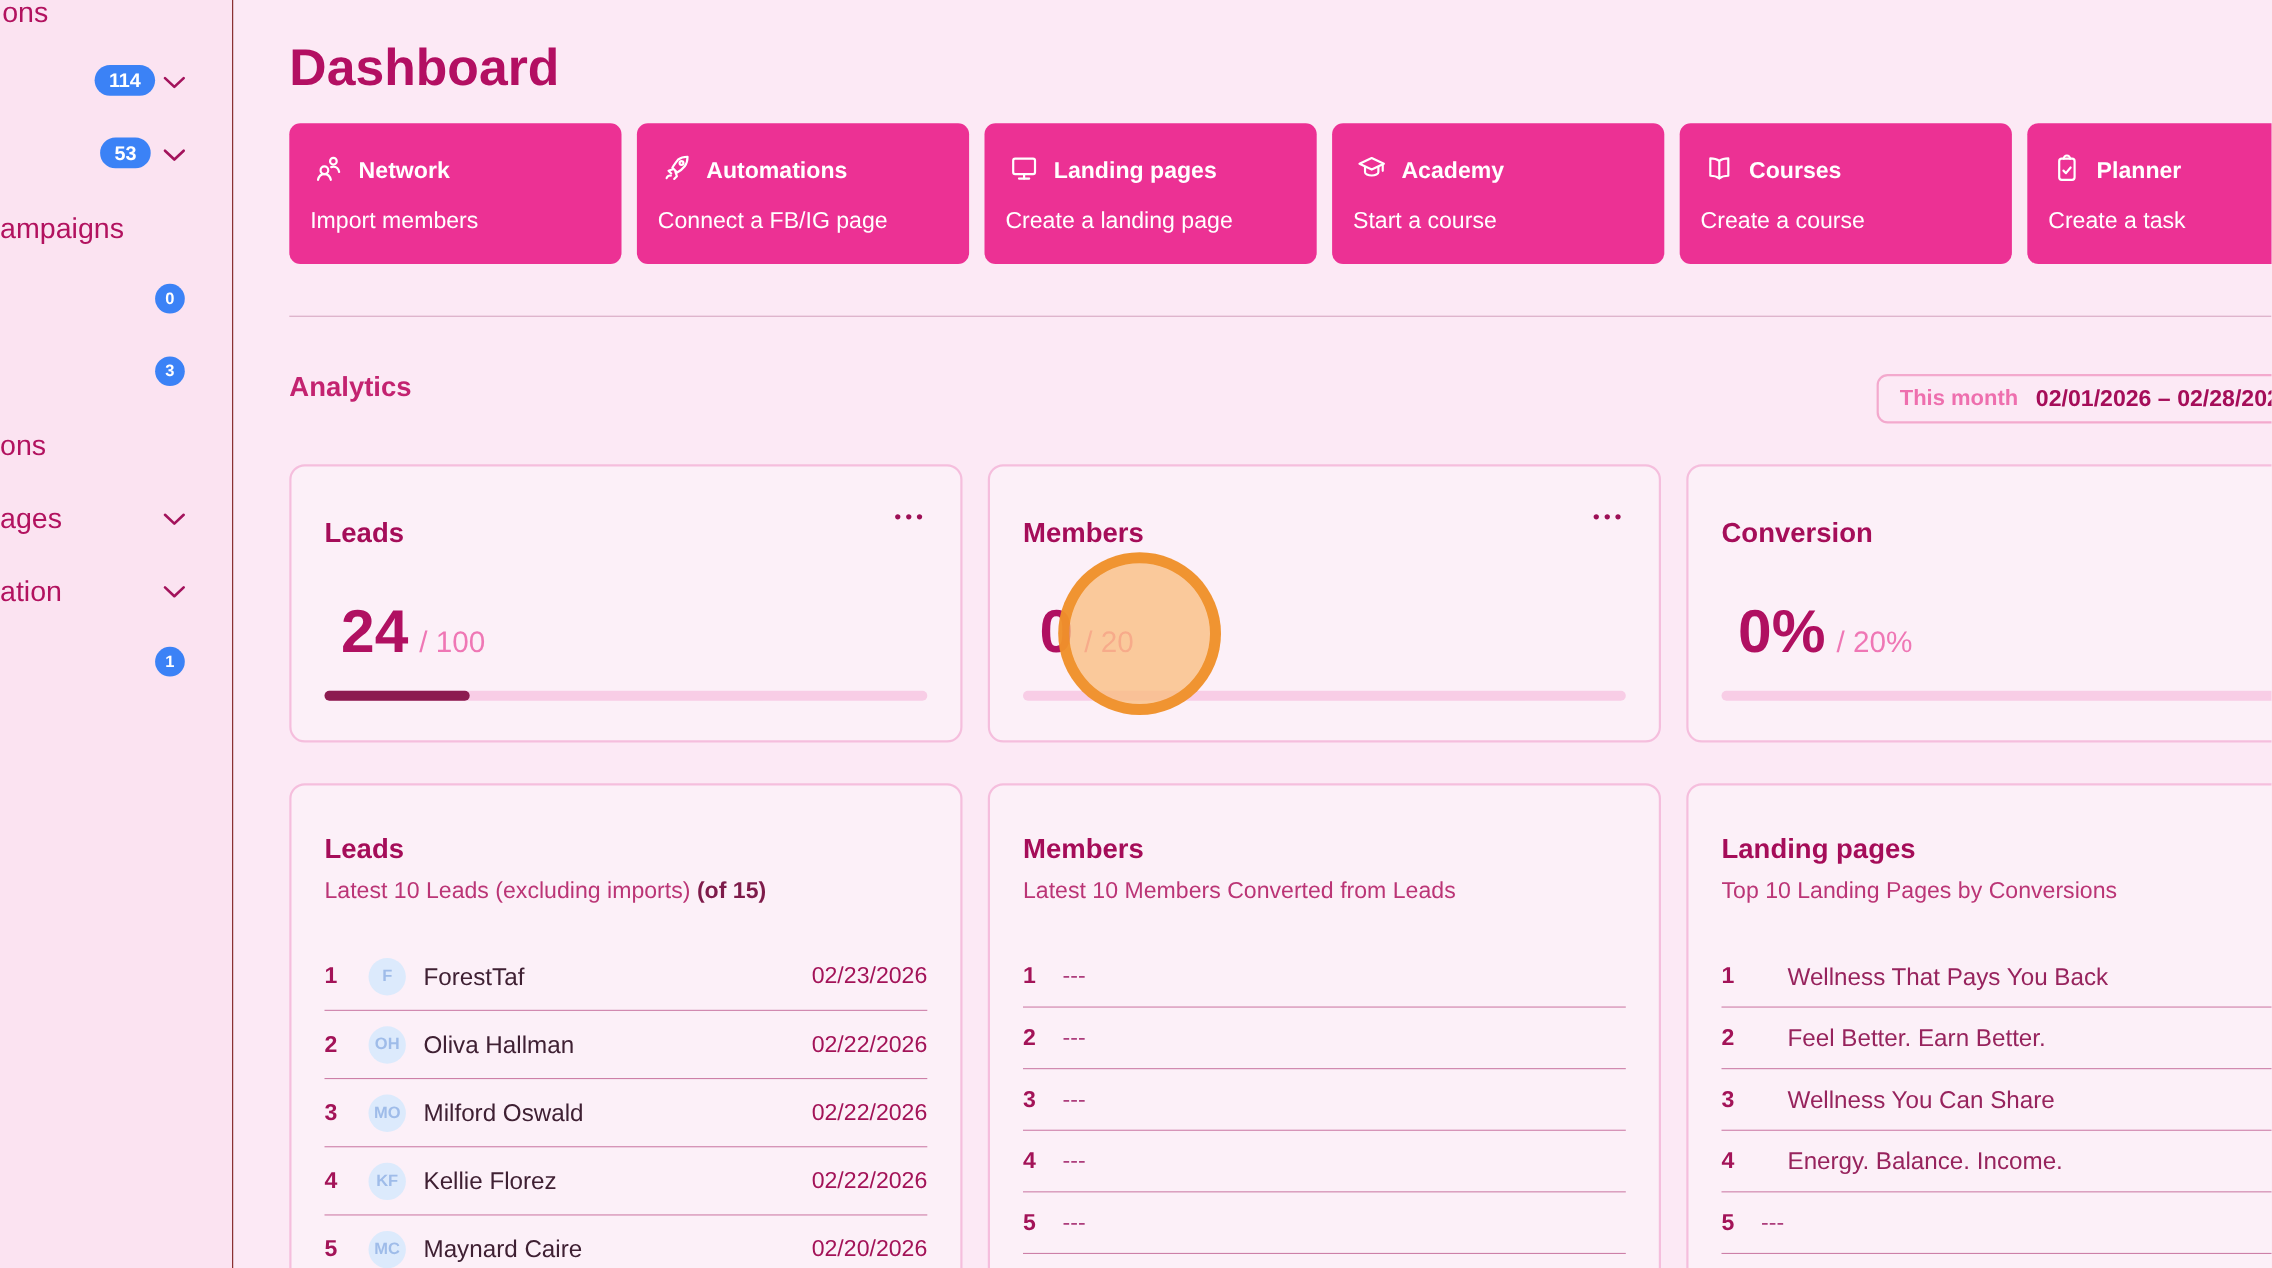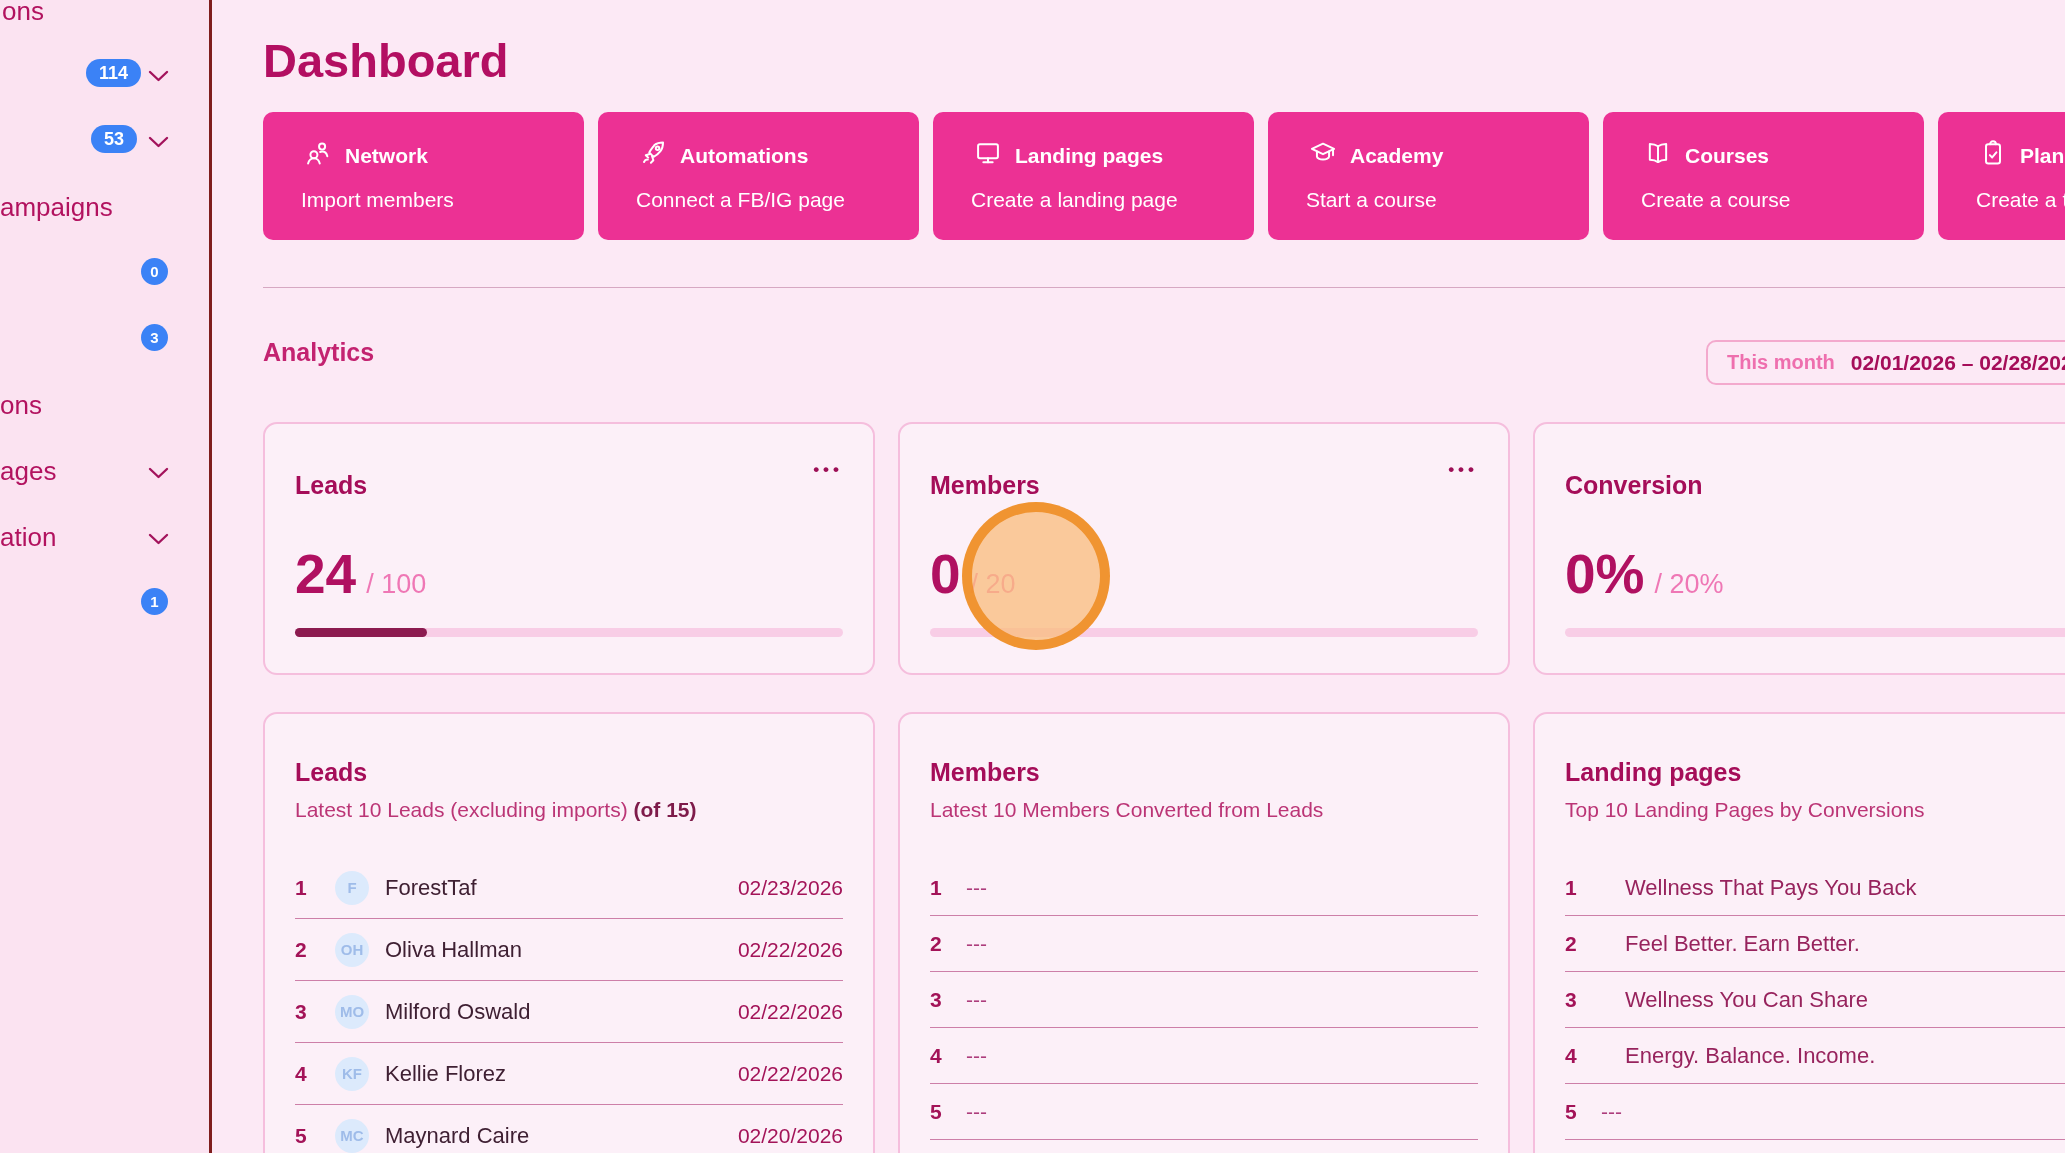--- a/index.html
+++ b/index.html
@@ -3,56 +3,56 @@
 <meta charset="utf-8">
 <style>
   html,body{margin:0;padding:0;}
   body{
     width:2065px;height:1153px;overflow:hidden;position:relative;
     background:#fce9f5;
     font-family:"Liberation Sans", sans-serif;
   }
   
   .sidebar{position:absolute;left:0;top:0;width:212px;height:1153px;
-    background:#fbe3f1;border-right:3px solid #7f1d1d;box-sizing:border-box;}
+    background:#fbe3f1;border-right:1px solid #7f1d1d;box-sizing:border-box;}
   .side-label{position:absolute;font-size:26px;color:#b2125f;white-space:nowrap;}
   .badge{position:absolute;background:#3b82f6;color:#fff;font-weight:700;
     font-size:18px;border-radius:999px;text-align:center;}
   .badge.pill{height:28px;line-height:28px;padding:0 13px;}
   .badge.dot{width:27px;height:27px;line-height:27px;font-size:15px;padding:0;}
   .chev{position:absolute;width:21px;height:12px;}
   .chev svg{width:21px;height:12px;stroke:#a3135c;stroke-width:2.4;fill:none;
     stroke-linecap:round;stroke-linejoin:round;}
   
   .page-title{position:absolute;left:263px;top:0px;font-size:47px;line-height:60px;
     font-weight:700;color:#b30f62;}
   .quick-row{position:absolute;left:263px;top:112px;display:flex;gap:14px;}
   .qa-card{flex:none;width:302px;height:128px;background:#ec3194;border-radius:10px;
-    color:#fff;cursor:pointer;padding-left:19px;}
+    color:#fff;cursor:pointer;}
   .qa-top{display:flex;align-items:center;gap:13px;margin:27px 0 0 22px;
     font-size:21px;font-weight:700;}
   .qa-top svg{width:28px;height:28px;stroke:#fff;stroke-width:1.7;fill:none;
     stroke-linecap:round;stroke-linejoin:round;}
   .qa-sub{margin:16px 16px 0 19px;font-size:21px;font-weight:400;}
   .divider{position:absolute;left:263px;top:287px;width:1802px;height:1px;background:#d6a8c2;}
   .analytics-h{position:absolute;left:263px;top:338px;font-size:25px;font-weight:600;color:#c32370;}
   .date-pill{position:absolute;left:1706px;top:340px;width:404px;height:45px;
     border:2px solid #f3a9cd;border-radius:10px;box-sizing:border-box;
     display:flex;align-items:center;gap:16px;padding:0 19px;cursor:pointer;}
   .pill-label{color:#ee6fae;font-size:20px;font-weight:600;white-space:nowrap;}
   .pill-range{color:#a50d59;font-size:21px;font-weight:600;white-space:nowrap;}
   
   .card{background:#fcf0f8;border:2px solid #f5bedd;border-radius:14px;
     box-sizing:border-box;position:relative;flex:none;}
   .stats-row{position:absolute;left:263px;top:422px;display:flex;gap:23px;}
   .stat-card{width:612px;height:253px;}
   .stat-title{position:absolute;left:30px;top:47px;font-size:25px;font-weight:700;color:#a50d59;}
   .stat-menu{position:absolute;right:30px;top:36px;color:#9d0f56;font-size:17px;
     font-weight:700;letter-spacing:4px;cursor:pointer;}
-  .stat-number{position:absolute;left:30px;top:118px;display:flex;align-items:baseline;gap:10px;}
+  .stat-number{position:absolute;left:45px;top:118px;display:flex;align-items:baseline;gap:10px;}
   .stat-value{font-size:55px;font-weight:700;color:#b01061;}
   .stat-target{font-size:27px;color:#ef77b5;}
   .stat-progress{position:absolute;left:30px;right:30px;top:204px;height:9px;
     background:#f8cde6;border-radius:5px;}
   .stat-fill{height:100%;border-radius:5px;background:#8c1b50;}
   
   .lists-row{position:absolute;left:263px;top:712px;display:flex;gap:23px;}
   .list-card{width:612px;height:560px;}
   .list-title{position:absolute;left:30px;top:44px;font-size:25px;font-weight:700;color:#a50d59;}
   .list-sub{position:absolute;left:30px;top:84px;font-size:21px;color:#bb3576;white-space:nowrap;}

